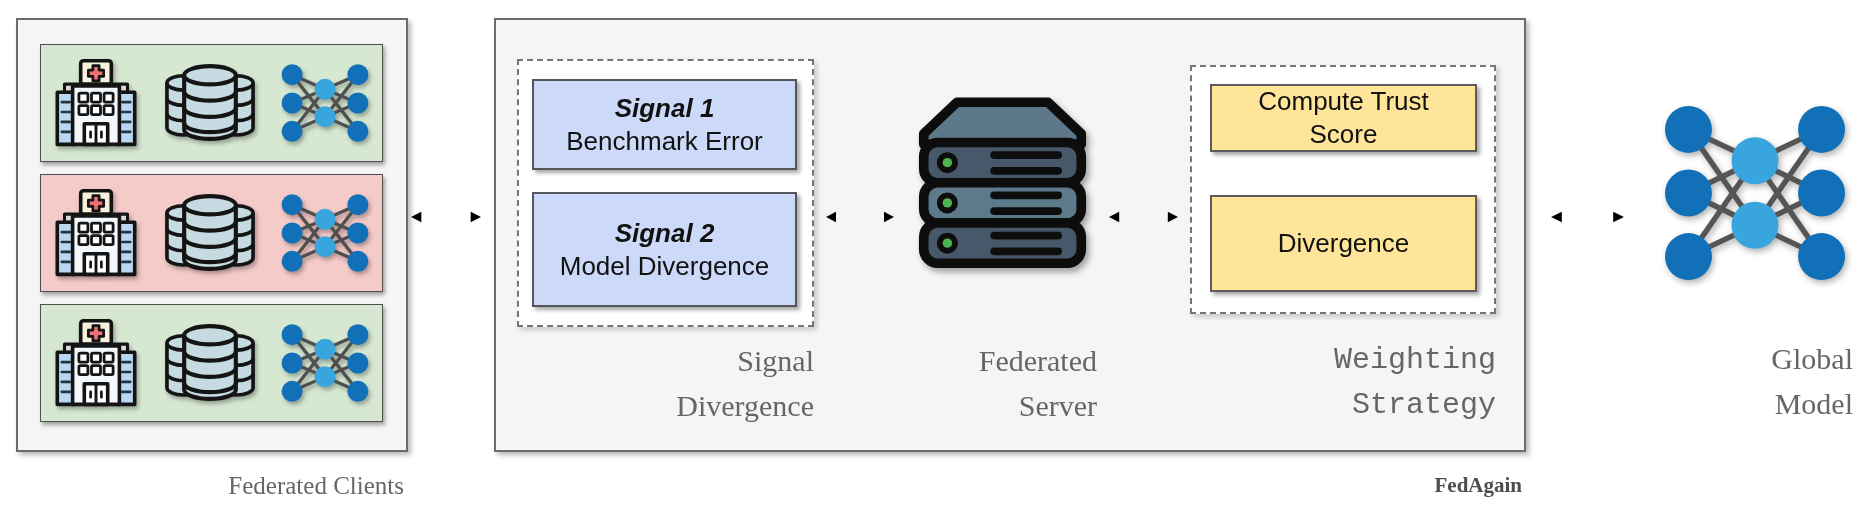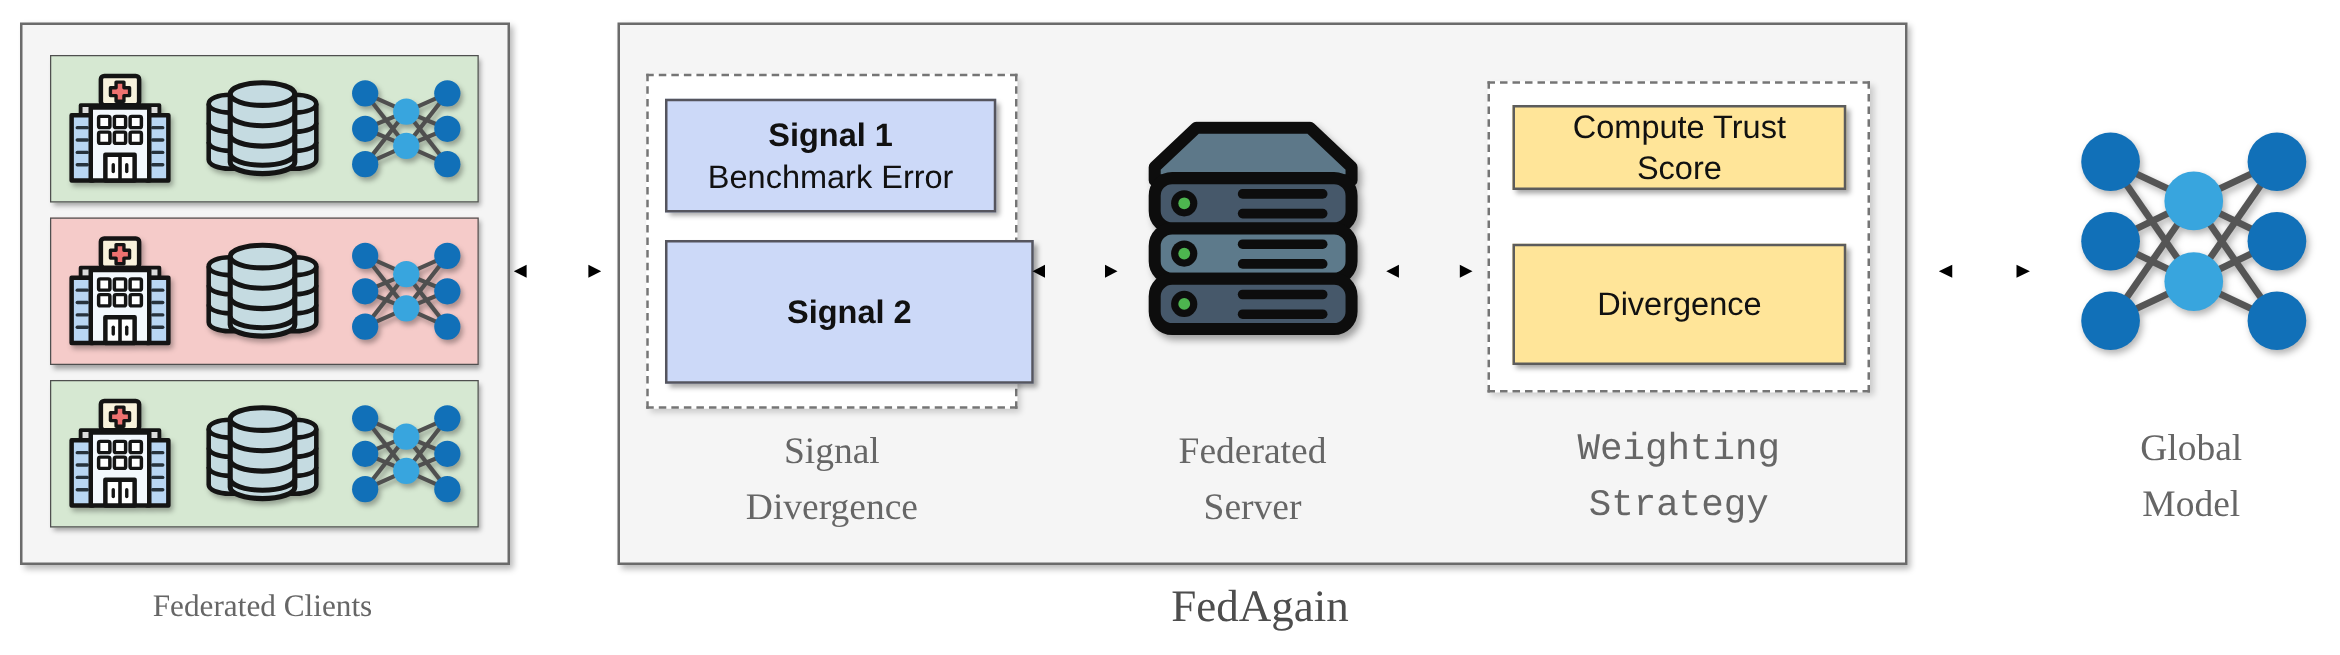--- a/index.html
+++ b/index.html
@@ -32,36 +32,36 @@
   #weighting-strategy-group{left:694px;top:45px;width:306px;height:249px;}
 
   
   .node-box{position:absolute;box-sizing:border-box;
             display:flex;flex-direction:column;align-items:center;justify-content:center;
             text-align:center;box-shadow:3px 3px 4px rgba(0,0,0,.35);
             font-size:26px;line-height:33px;color:#111;}
   .blue-box{background:var(--blue-box-bg,#ccd9f8);border:2px solid var(--blue-box-border,#55555e);}
   .yellow-box{background:var(--yellow-box-bg,#ffe599);border:2px solid var(--yellow-box-border,#5c5c5c);}
   #signal-1-box{left:13px;top:18px;width:265px;height:91px;}
-  #signal-2-box{left:13px;top:131px;width:295px;height:115px;}
+  #signal-2-box{left:13px;top:131px;width:265px;height:115px;}
   #compute-trust-score-box{left:18px;top:17px;width:267px;height:68px;}
   #adaptive-gain-aggregation-box{left:18px;top:128px;width:267px;height:97px;}
-  .box-title{font-weight:bold;}
-
-  
-  .caption{position:absolute;text-align:center;
+  .box-title{font-weight:bold;font-style:italic;}
+
+  
+  .caption{position:absolute;text-align:right;
            font-family:"Liberation Serif","DejaVu Serif",serif;
            color:var(--caption-color,#666);font-size:30px;line-height:45px;}
   #signal-computation-caption{left:21px;top:318px;width:297px;}
   #federated-server-caption{left:411px;top:318px;width:190px;}
   #weighting-strategy-caption{left:694px;top:318px;width:306px;font-family:Liberation Mono, monospace;}
   #global-model-caption{left:1653px;top:336px;width:200px;}
   #federated-clients-caption{left:16px;top:466px;width:388px;font-size:25px;line-height:40px;}
-  #fedagain-title{left:494px;top:464px;width:1028px;font-size:36px;line-height:42px;
-                  font-weight:normal;color:var(--fedagain-color,#4d4d4d);}
+  #fedagain-title{left:494px;top:464px;width:1028px;font-size:21px;line-height:42px;
+                  font-weight:bold;color:var(--fedagain-color,#4d4d4d);}
 
   
   #federated-server-icon{position:absolute;left:419px;top:77px;
                          filter:drop-shadow(3px 4px 3px rgba(0,0,0,.35));}
   #global-model-icon{position:absolute;left:1662px;top:102px;
                      filter:drop-shadow(2px 3px 3px rgba(0,0,0,.30));}
 
   
   .harrow{position:absolute;top:205px;height:24px;}
 </style>
@@ -204,20 +204,21 @@
 
   <div class="panel" id="fedagain-panel">
 
     <div class="dashed-group" id="signal-computation-group">
       <div class="node-box blue-box" id="signal-1-box">
         <span class="box-title">Signal 1</span>
         <span>Benchmark Error</span>
       </div>
       <div class="node-box blue-box" id="signal-2-box">
         <span class="box-title">Signal 2</span>
+        <span>Model Divergence</span>
       </div>
     </div>
     <div class="caption" id="signal-computation-caption">
       <span>Signal</span><br>
       <span>Divergence</span>
     </div>
 
     <svg id="federated-server-icon" width="175" height="175" viewBox="0 0 100 100">
       <g stroke="#0d0d0d" stroke-width="5.5" stroke-linejoin="round">
         <path d="M24 3 L76 3 L95 21 L95 27 L5 27 L5 21 Z" fill="#5d7889"></path>

